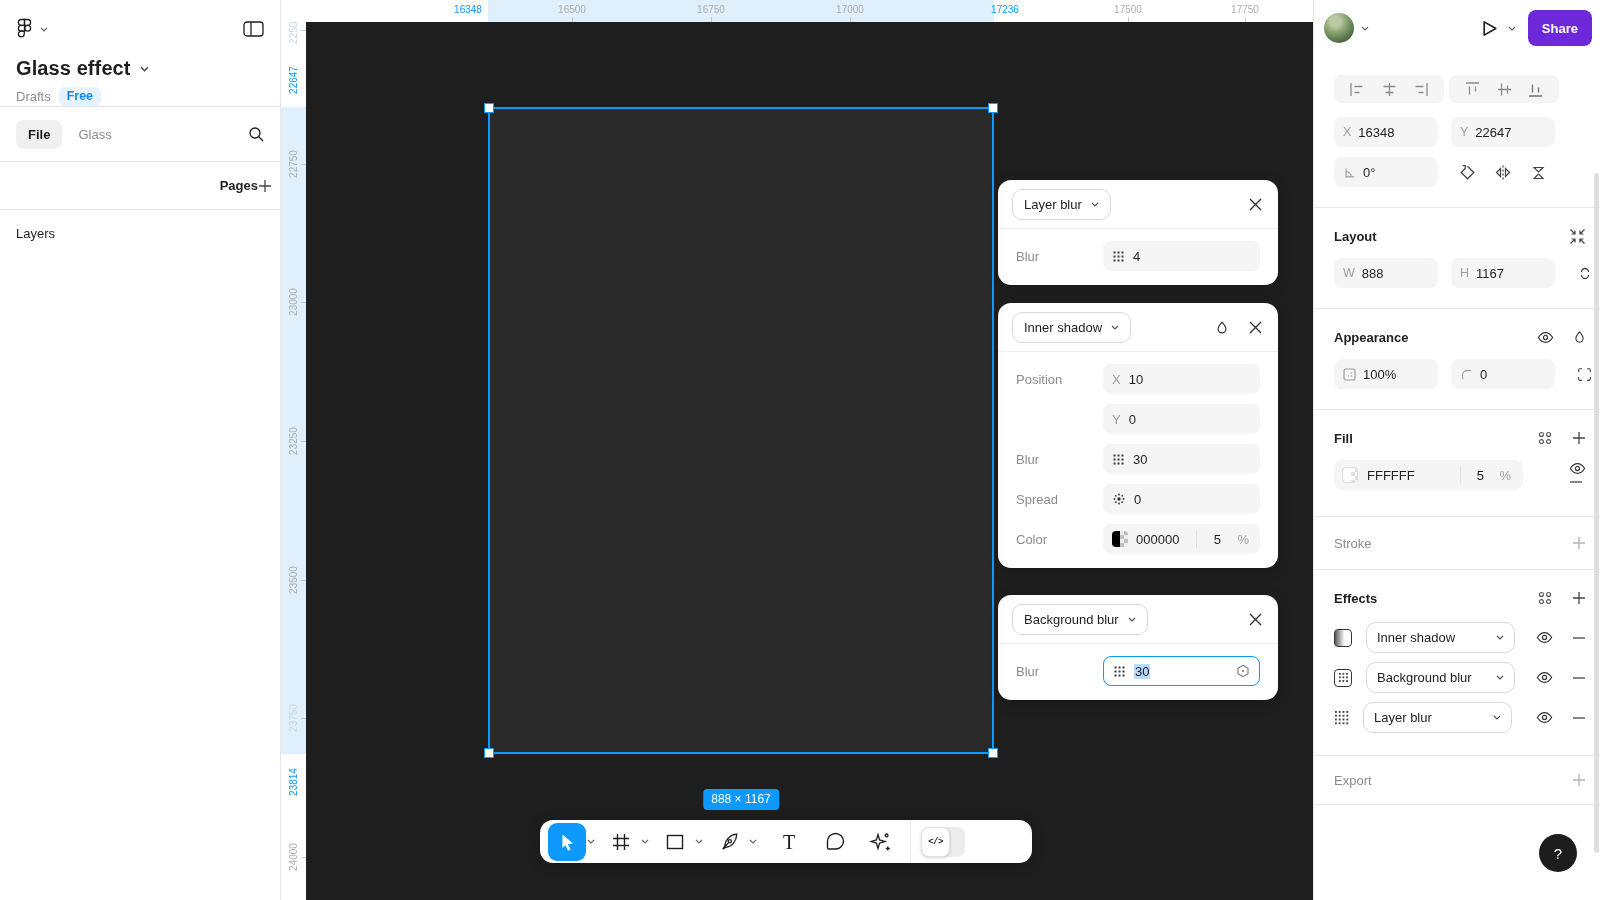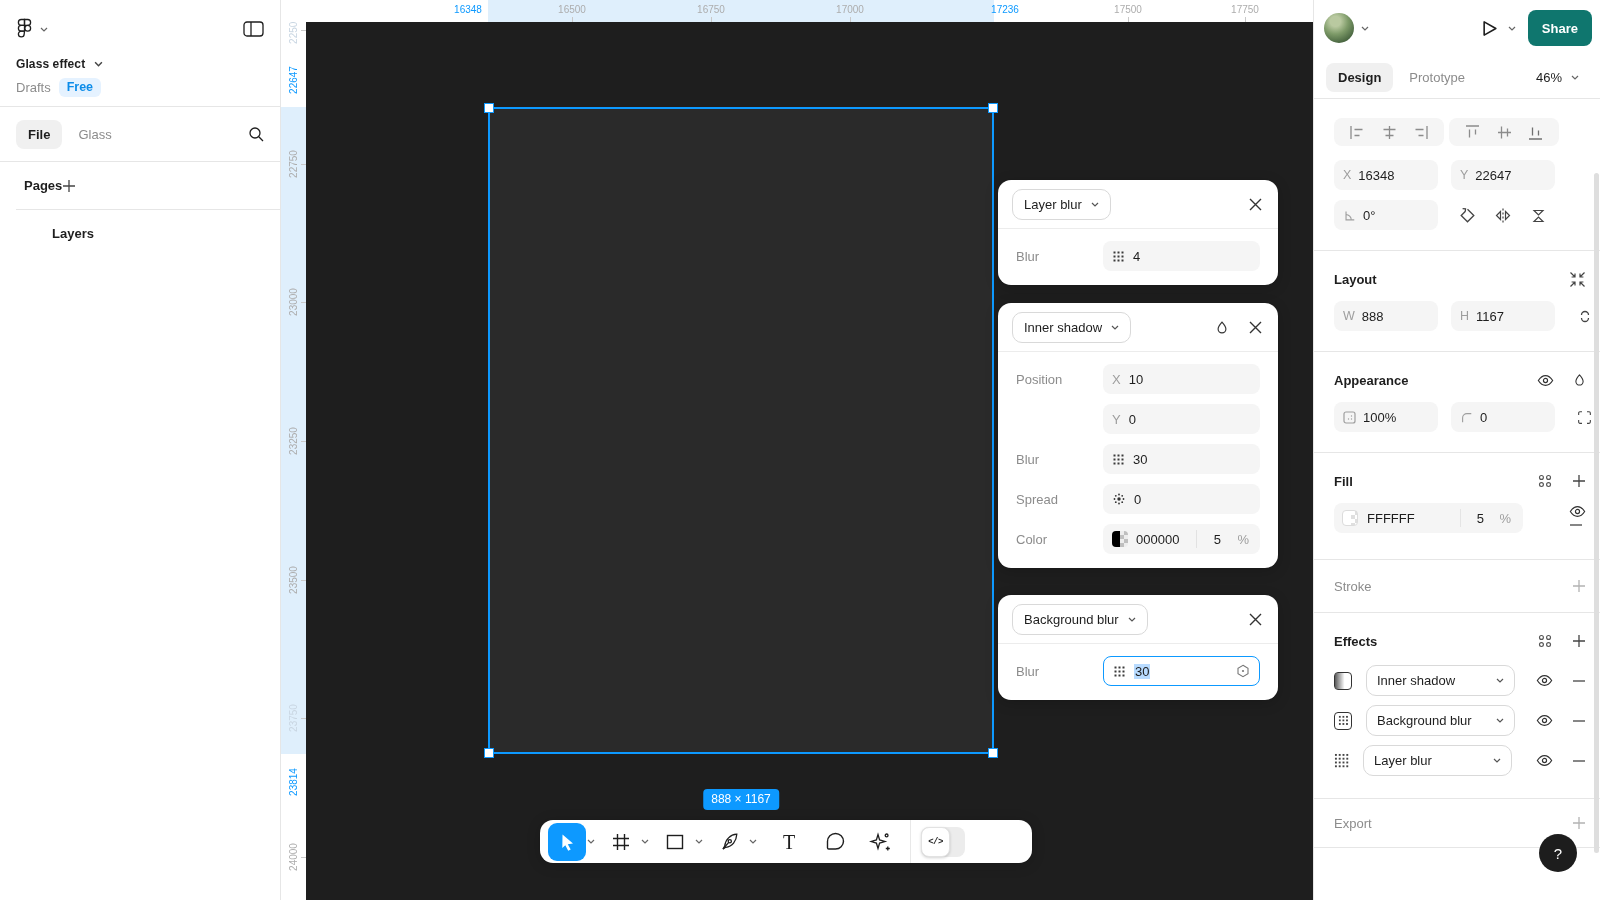--- a/index.html
+++ b/index.html
@@ -6,32 +6,32 @@
   html,body { width:1600px; height:900px; overflow:hidden; background:#fff;
     font-family:"Liberation Sans","DejaVu Sans",sans-serif; color:#1e1e1e; font-size:13px; }
   .spacer { flex:1; }
   svg { display:block; }
 
   
   .left-sb { position:absolute; left:0; top:0; width:281px; height:900px; background:#fff;
     border-right:1px solid #E6E6E6; z-index:30; }
   .sb-top { padding:18px 16px 0 16px; height:107px; border-bottom:1px solid #E6E6E6; }
   .row { display:flex; align-items:center; }
-  .sb-title { margin-top:17px; font-size:12px; font-weight:700; letter-spacing:.1px; }
+  .sb-title { margin-top:17px; font-size:20px; font-weight:700; letter-spacing:.1px; }
   .sb-meta { margin-top:7px; }
   .sb-meta .loc { color:#8C8C8C; }
   .badge-free { margin-left:8px; background:#E5F2FF; color:#0C8CE9; font-weight:600;
     padding:2px 8px 3px; border-radius:6px; font-size:12.5px; }
   .sb-tabs { height:55px; border-bottom:1px solid #E6E6E6; display:flex; align-items:center; padding:0 16px; }
   .pill-tab { background:#F0F0F0; border-radius:8px; padding:7px 12px; font-weight:600; }
   .tab-muted { color:#8C8C8C; margin-left:16px; }
   .sb-pages { height:48px; border-bottom:1px solid #E6E6E6; display:flex; align-items:center;
-    justify-content:flex-start; padding:0 8px; font-weight:600;margin-left:16px; }
+    justify-content:flex-end; padding:0 8px; font-weight:600; }
   .sb-layers { padding:16px 8px 0 8px; }
-  .layers-h { font-weight:700; padding-left:8px;margin-left:36px; }
+  .layers-h { font-weight:400; padding-left:8px; }
   .layer-item { margin-top:16px; height:29px; background:#E1F0FE; border-radius:7px;
     display:flex; align-items:center; padding:0 10px; gap:10px; }
 
   
   .canvas-wrap { position:absolute; left:281px; top:0; width:1032px; height:900px; }
   .ruler-top { position:absolute; left:0; top:0; width:1032px; height:22px; background:#fff; z-index:5; }
   .ruler-top .band { position:absolute; left:207px; top:0; width:506px; height:22px; background:#DFEFFC; }
   .rl { position:absolute; top:4px; transform:translateX(-50%); font-size:10px; color:#ADADAD; white-space:nowrap; }
   .rl.acc { color:#0D99FF; }
   .tick-t { position:absolute; bottom:0; width:1px; height:5px; background:#C9C9C9; }
@@ -91,21 +91,21 @@
     justify-content:center; font-family:"Liberation Mono","DejaVu Sans Mono",monospace;
     font-size:9px; font-weight:700; letter-spacing:-0.5px; }
 
   
   .right-sb { position:absolute; left:1313px; top:0; width:287px; height:900px; background:#fff;
     border-left:1px solid #E6E6E6; z-index:30; }
   .rs-top { height:56px; display:flex; align-items:center; padding:0 8px 0 10px; }
   .avatar { width:30px; height:30px; border-radius:50%; flex:none;
     background:radial-gradient(circle at 38% 28%, #b9c9a0 0 18%, #7d9a68 45%, #43603c 80%, #2e4529); }
   .icon-btn { display:flex; align-items:center; justify-content:center; }
-  .share-btn { background:#0f766e; color:#fff; font-weight:600; border-radius:8px;
+  .share-btn { background:#6d28d9; color:#fff; font-weight:600; border-radius:8px;
     height:36px; padding:0 14px; display:flex; align-items:center; }
   .rs-tabs { height:43px; display:flex; align-items:center; padding:0 14px 0 12px; border-bottom:1px solid #E6E6E6; }
   .rsec { border-bottom:1px solid #E6E6E6; padding:16px 14px 20px 20px; }
   .rsec-h { display:flex; align-items:center; font-weight:600; height:24px; }
   .rsec-h .hicons { margin-left:auto; display:flex; align-items:center; gap:19px; }
   .muted-h { color:#8C8C8C; font-weight:400; }
   .inp { width:104px; height:30px; background:#F5F5F5; border-radius:8px; display:flex;
     align-items:center; padding:0 9px; gap:7px; flex:none; }
   .inp .glabel { color:#9E9E9E; font-size:12.5px; }
   .two-col { display:flex; align-items:center; gap:13px; margin-top:10px; }
@@ -434,29 +434,20 @@
     <span class="icon-btn">
       <svg width="16" height="17" viewBox="0 0 14 16" fill="none" stroke="#1e1e1e" stroke-width="1.5" stroke-linejoin="round">
           <path d="M1.5 1.8v12.4L12.5 8z"></path>
         </svg>
       </span>
     <svg class="tchev" style="margin:0 12px 0 10px" width="8" height="5" viewBox="0 0 8 5">
         <path d="M1 1l3 3 3-3" fill="none" stroke="#666" stroke-width="1.2"></path>
       </svg>
     <span class="share-btn">Share</span>
   </div>
-  <div class="rs-tabs">
-    <span class="pill-tab">Design</span>
-    <span class="tab-muted">Prototype</span>
-    <span class="spacer"></span>
-    <span>46%</span>
-    <svg class="tchev" style="margin-left:9px" width="8" height="5" viewBox="0 0 8 5">
-        <path d="M1 1l3 3 3-3" fill="none" stroke="#666" stroke-width="1.2"></path>
-      </svg>
-  </div>
 
   <div class="rsec" style="padding-top:19px">
     <div class="align-row">
       <div class="align-grp">
         <svg width="17" height="15" viewBox="0 0 17 15" fill="none" stroke="#8C8C8C" stroke-width="1.3">
             <path d="M2 1v13M5.5 4.5h8M5.5 10.5h5"></path>
           </svg>
         <svg width="17" height="15" viewBox="0 0 17 15" fill="none" stroke="#8C8C8C" stroke-width="1.3">
             <path d="M8.5 1v13M2.5 4.5h12M4.5 10.5h8"></path>
           </svg>

